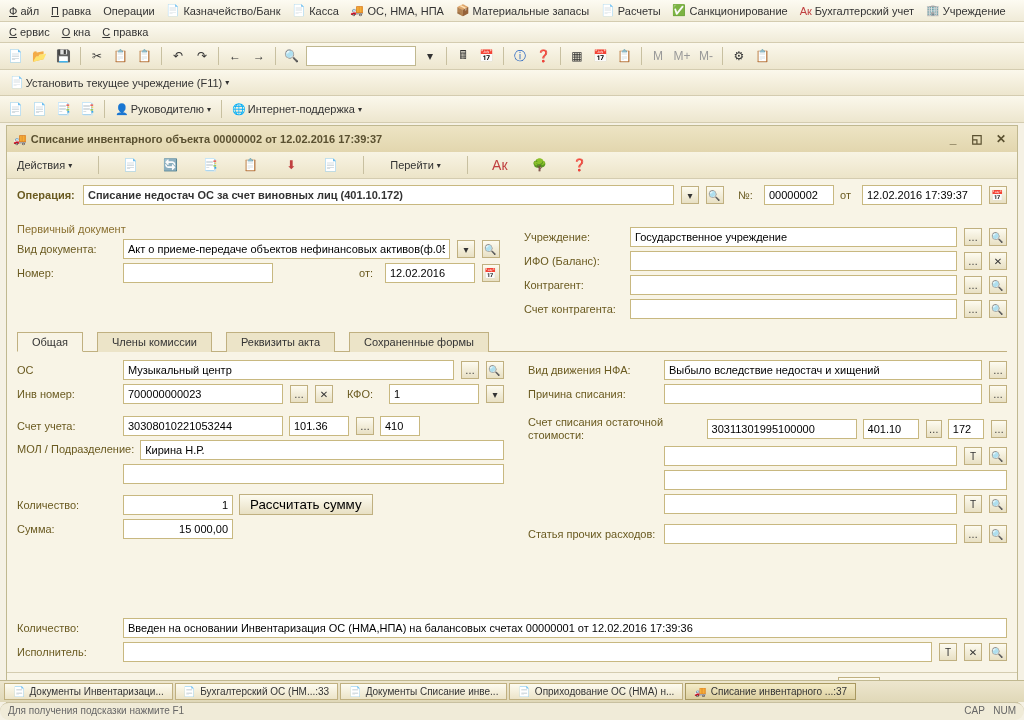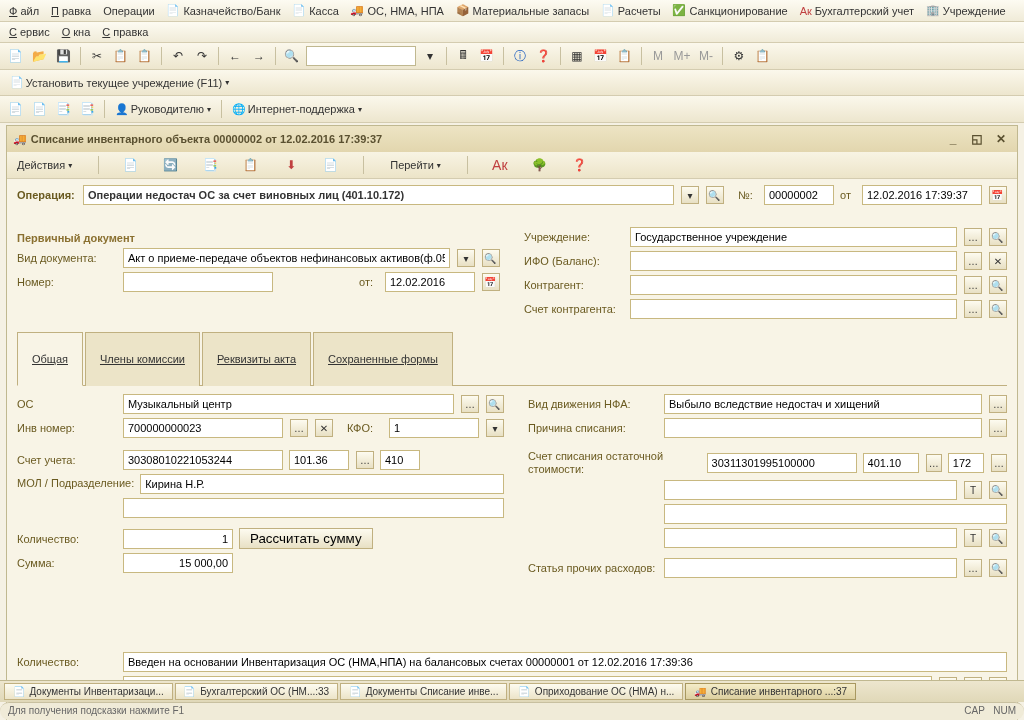--- a/index.html
+++ b/index.html
@@ -13,28 +13,28 @@
 .tlabel { padding: 2px 4px; cursor: pointer; display: flex; align-items: center; gap: 2px; }
 .tinput { background: #fff; border: 1px solid #c0b890; height: 20px; padding: 0 4px; }
 .doc-win { margin: 2px 6px 0 6px; border: 1px solid #c0b890; background: #f8f4e6; }
 .doc-title { background: linear-gradient(#ede4c4, #e2d6ae); padding: 3px 6px; font-weight: bold; color: #5a5030; display: flex; align-items: center; gap: 4px; }
 .doc-title .spacer { flex: 1; }
 .doc-toolbar { background: linear-gradient(#f8f4e4, #ece4c8); border-bottom: 1px solid #d4ccb0; padding: 3px 6px; display: flex; align-items: center; gap: 20px; }
 .form-area { padding: 6px 10px; }
 .row { display: flex; align-items: center; gap: 6px; margin-bottom: 4px; }
 .lbl { color: #6a5a20; min-width: 100px; }
 .lbl-green { color: #6a5a20; }
-.section-title { color: #8a7030; font-weight: bold; margin: 23px 0 4px 0; }
+.section-title { color: #8a7030; font-weight: normal; margin: 14px 0 4px 0; }
 .field { background: #fff; border: 1px solid #c8b880; height: 20px; padding: 0 4px; display: flex; align-items: center; flex: 1; position: relative; }
 .field input { border: none; outline: none; width: 100%; font: inherit; background: transparent; }
 .btn-sm { width: 18px; height: 18px; border: 1px solid #c0b080; background: linear-gradient(#fdfbf0, #e8e0c4); margin-left: 1px; display: inline-flex; align-items: center; justify-content: center; font-size: 10px; cursor: pointer; }
 .two-col { display: flex; gap: 24px; }
 .col { flex: 1; }
 .tabs { display: flex; border-bottom: 1px solid #c0b080; margin: 8px 0; }
-.tab { padding: 20px 14px; border: 1px solid #c0b080; border-bottom: none; background: #ece4c8; margin-right: 2px; cursor: pointer; position: relative; top: 1px; text-decoration: underline; }
+.tab { padding: 3px 14px; border: 1px solid #c0b080; border-bottom: none; background: #ece4c8; margin-right: 14px; cursor: pointer; position: relative; top: 1px; }
 .tab.active { background: #f8f4e6; border-bottom: 1px solid #f8f4e6; }
 .btn { border: 1px solid #c0b080; background: linear-gradient(#fdfbf0, #e8e0c4); padding: 2px 10px; cursor: pointer; }
 .bottom-actions { border-top: 1px solid #d4ccb0; padding: 4px 10px; text-align: right; display: flex; justify-content: flex-end; gap: 8px; align-items: center; }
 .link { color: #9a7a30; cursor: pointer; text-decoration: underline; }
 .taskbar { position: absolute; bottom: 18px; left: 0; right: 0; background: linear-gradient(#ede6ce, #e0d8b8); border-top: 1px solid #c0b890; padding: 2px 4px; display: flex; gap: 2px; }
 .task { border: 1px solid #c0b080; background: linear-gradient(#fdfbf0, #ece4c8); padding: 2px 8px; font-size: 10px; display: flex; align-items: center; gap: 4px; cursor: pointer; }
 .task.active { background: linear-gradient(#f4ecc8, #dccfa0); border-color: #a89860; }
 .statusbar { position: absolute; bottom: 0; left: 0; right: 0; height: 18px; background: #f0ebd8; border-top: 1px solid #c8c0a0; padding: 2px 8px; display: flex; justify-content: space-between; font-size: 10px; color: #666; border-radius: 9px; }
 .dd { font-size: 8px; margin-left: 1px; }
 </style>
@@ -143,21 +143,21 @@
     <span class="tbtn" style="color:#c04040;font-size:14px">Ак</span>
     <span class="tbtn">🌳</span>
     <span class="tbtn">❓</span>
   </div>
 
   <div class="form-area">
 
     <div class="row">
       <span class="lbl" style="min-width:60px;font-weight:bold">Операция:</span>
       <div class="field" style="flex:1;font-weight:bold">
-          <span>Операции недостач ОС за счет виновных лиц (401.10.172)</span>
+          <span>Списание недостач ОС за счет виновных лиц (401.10.172)</span>
         </div>
       <span class="btn-sm">▾</span>
       <span class="btn-sm">🔍</span>
       <span class="lbl" style="min-width:20px;margin-left:8px">№:</span>
       <div class="field" style="flex:0 0 70px">
           <input value="00000002" style="">
         </div>
       <span class="lbl" style="min-width:16px">от</span>
       <div class="field" style="flex:0 0 120px">
           <input value="12.02.2016 17:39:37" style="">

